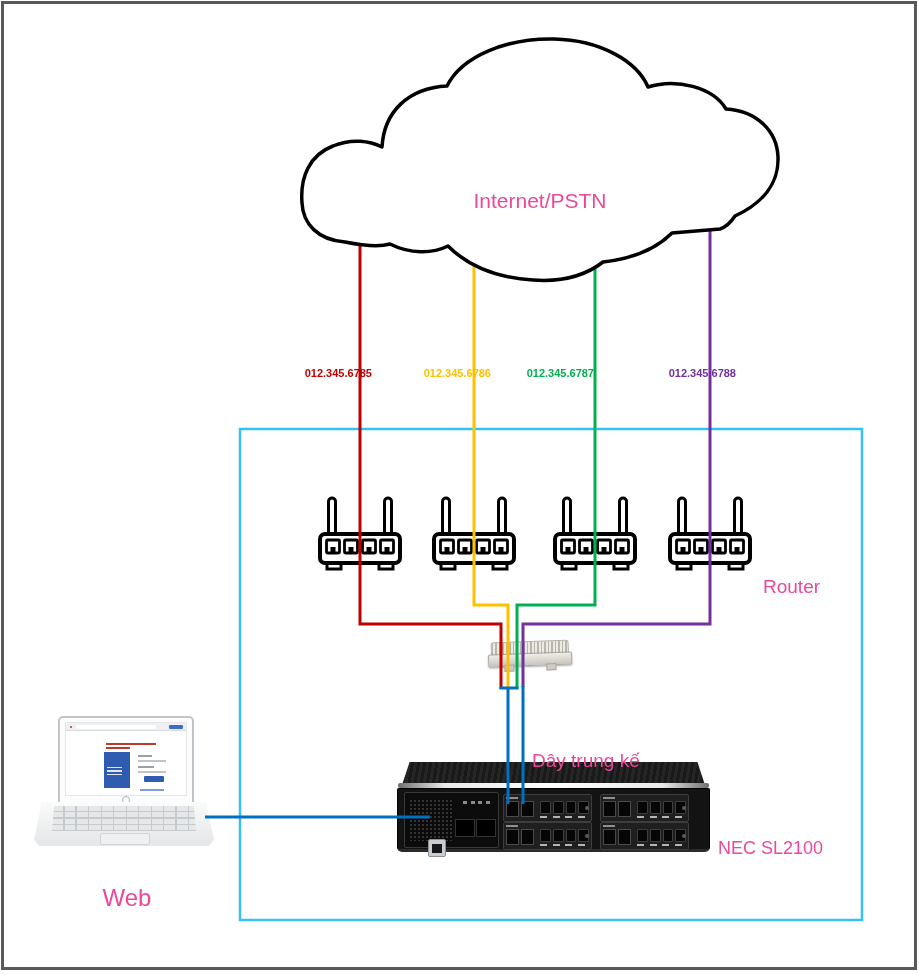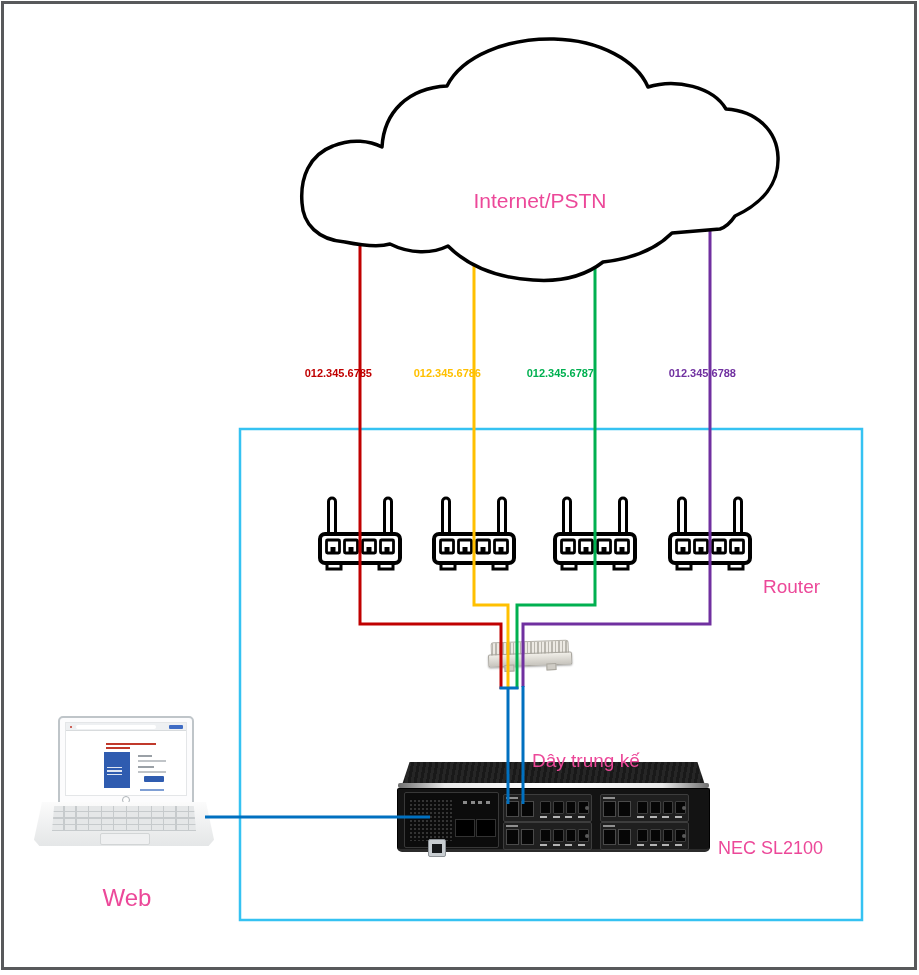--- a/index.html
+++ b/index.html
@@ -9,21 +9,21 @@
                 border:3px solid #58595b;z-index:10;pointer-events:none;}
   
   .lbl{position:absolute;font-weight:normal;color:#ec4899;z-index:6;white-space:nowrap;margin-top:39px;}
   .lbl-cloud{left:455px;top:150px;width:170px;text-align:center;font-size:21px;}
   .lbl-router{left:763px;top:537px;font-size:19px;}
   .lbl-trunk{left:532px;top:711px;font-size:19px;}
   .lbl-pbx{left:718px;top:799px;font-size:18px;}
   .lbl-web{left:92px;top:845px;width:70px;text-align:center;font-size:24px;}
   .phone{position:absolute;top:322px;width:140px;text-align:right;
          font-weight:bold;font-size:11px;z-index:6;margin-top:45px;}
-  .phone1{left:232px}.phone2{left:341px}.phone3{left:454px}.phone4{left:596px}
+  .phone1{left:232px}.phone2{left:351px}.phone3{left:454px}.phone4{left:596px}
   
   svg.wires{position:absolute;left:0;top:0;z-index:5;pointer-events:none;}
   
   .krone{position:absolute;left:488px;top:641px;width:84px;height:28px;
          transform:rotate(-2deg);z-index:1;}
   .krone-teeth{position:absolute;left:3px;top:0;right:3px;height:14px;border-radius:3px 3px 0 0;
     background:#ece9e3;border:1px solid #b5b2aa;
     background-image:repeating-linear-gradient(90deg,#b9b6ae 0 1.5px,#edeae4 1.5px 3.5px);}
   .krone-body{position:absolute;left:0;top:12px;right:0;height:11px;border-radius:2px;
     background:linear-gradient(#f0eee8,#c8c5be);border:1px solid #a9a69e;

